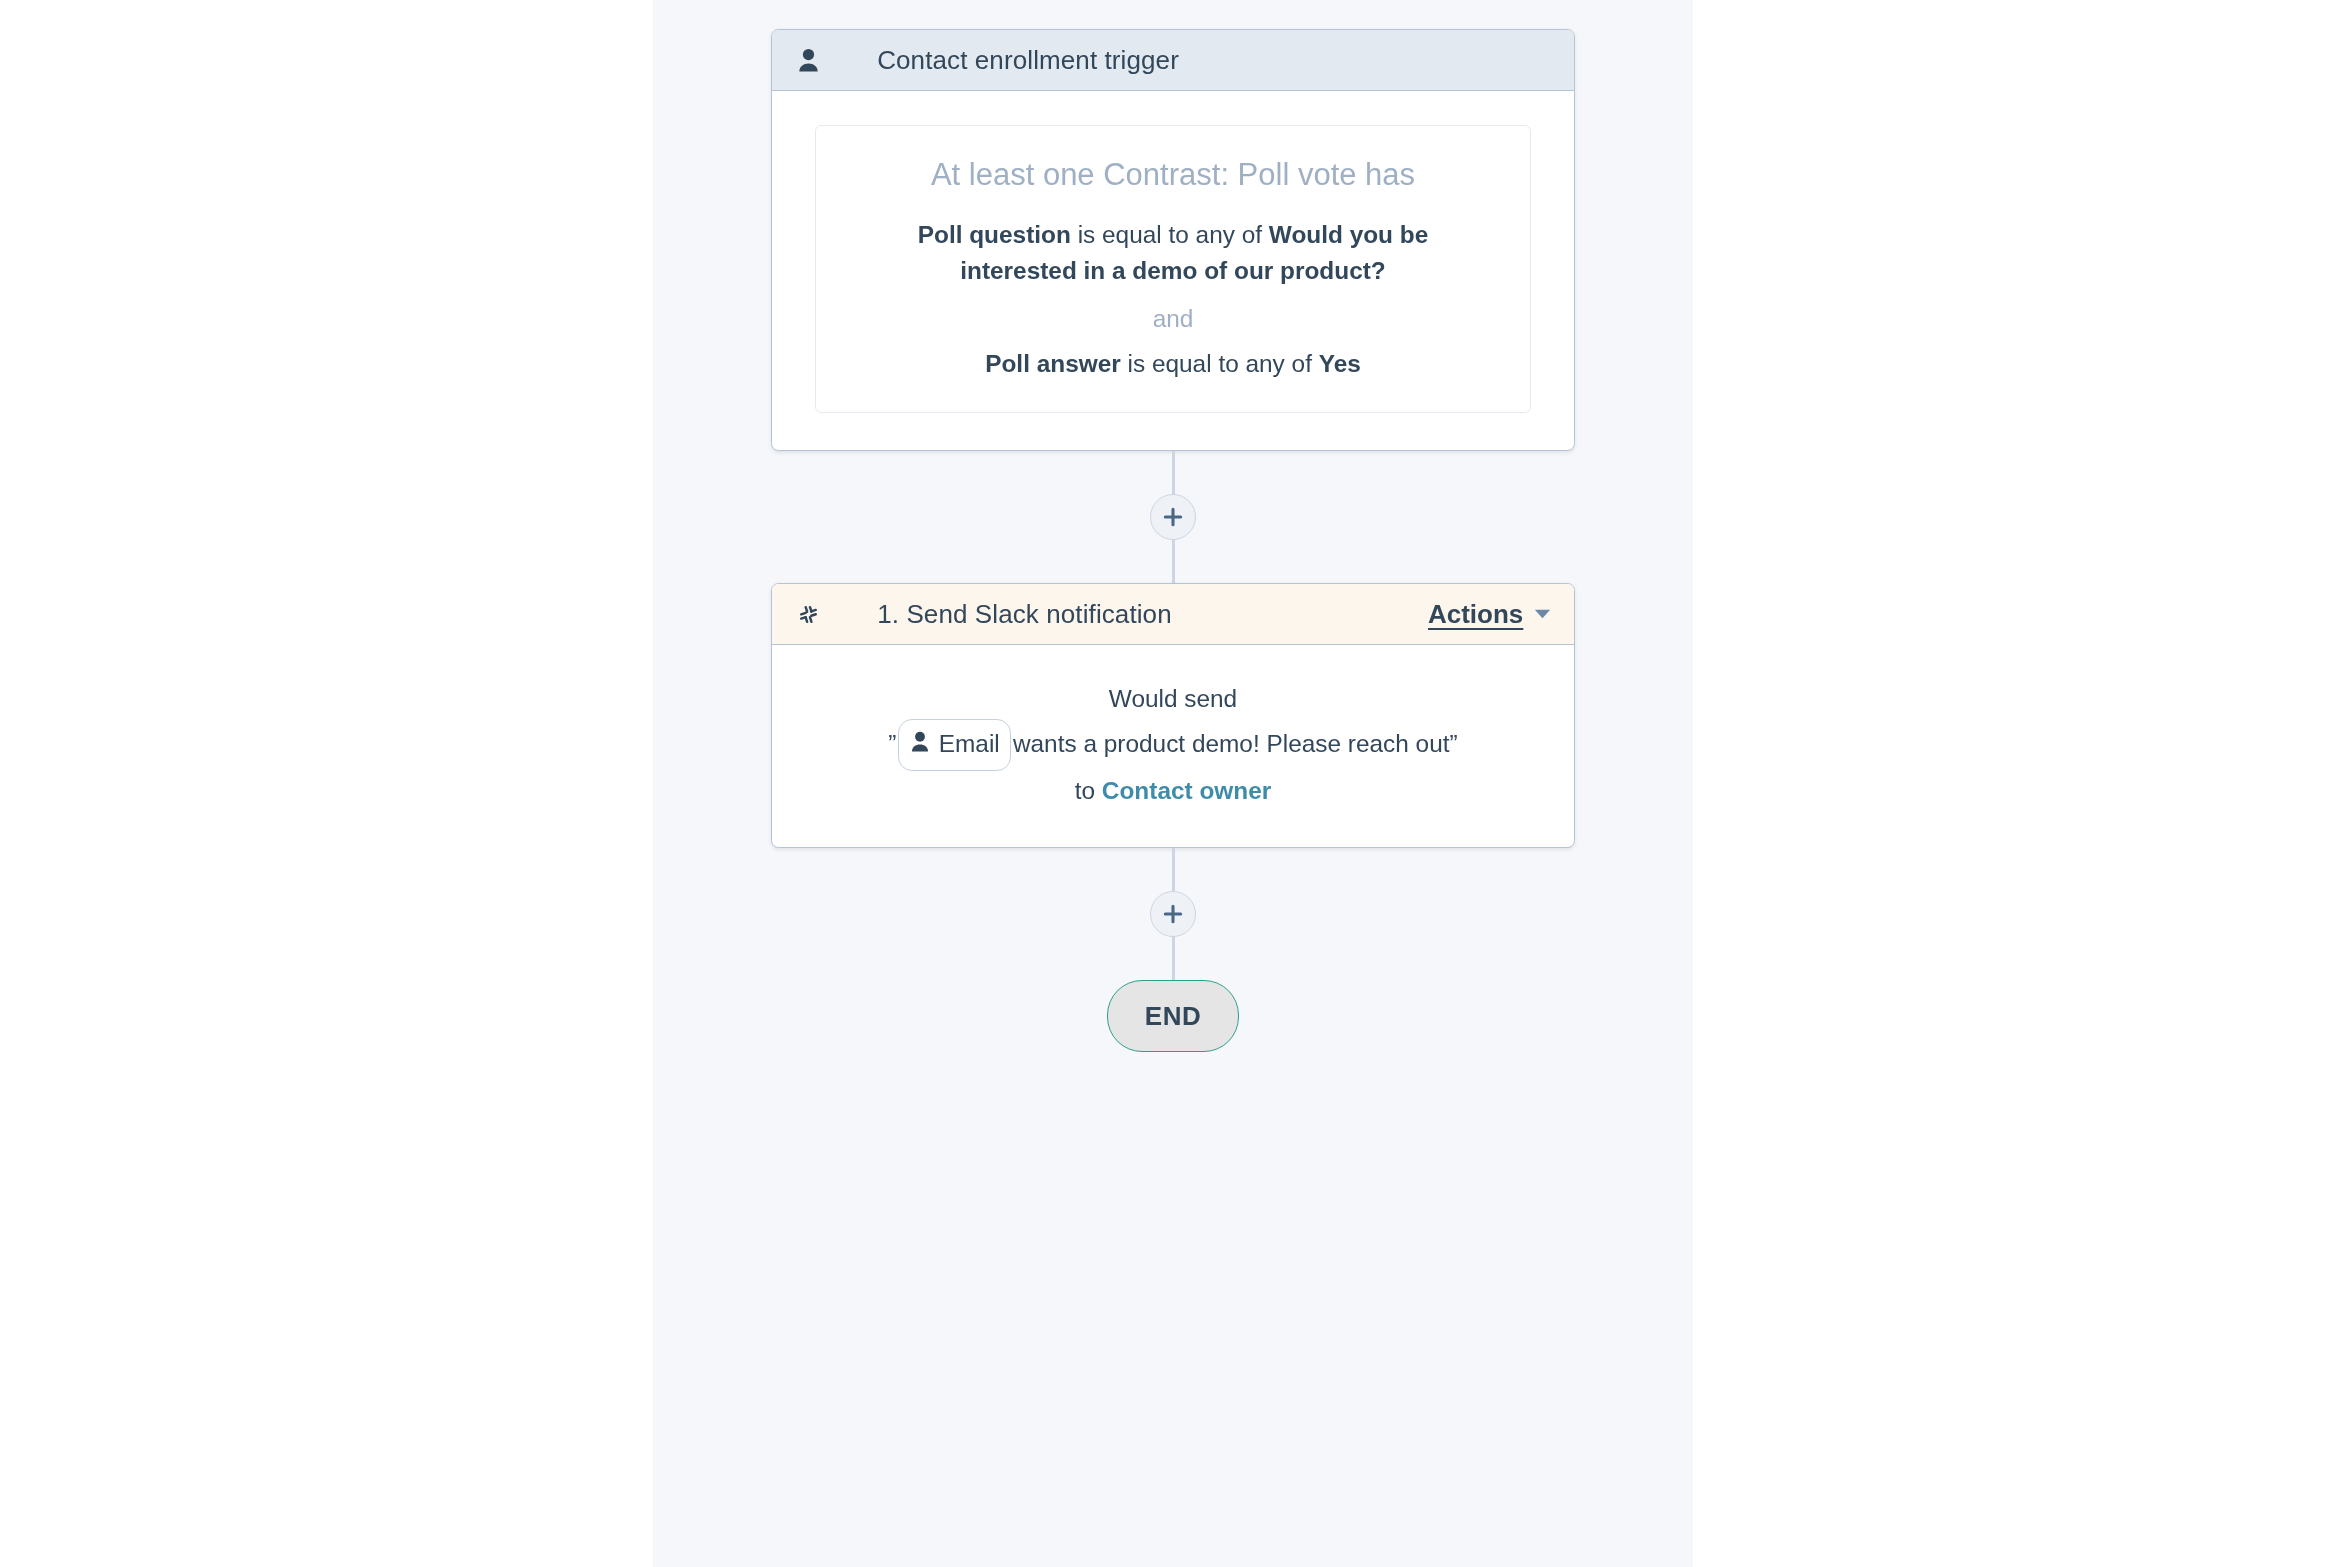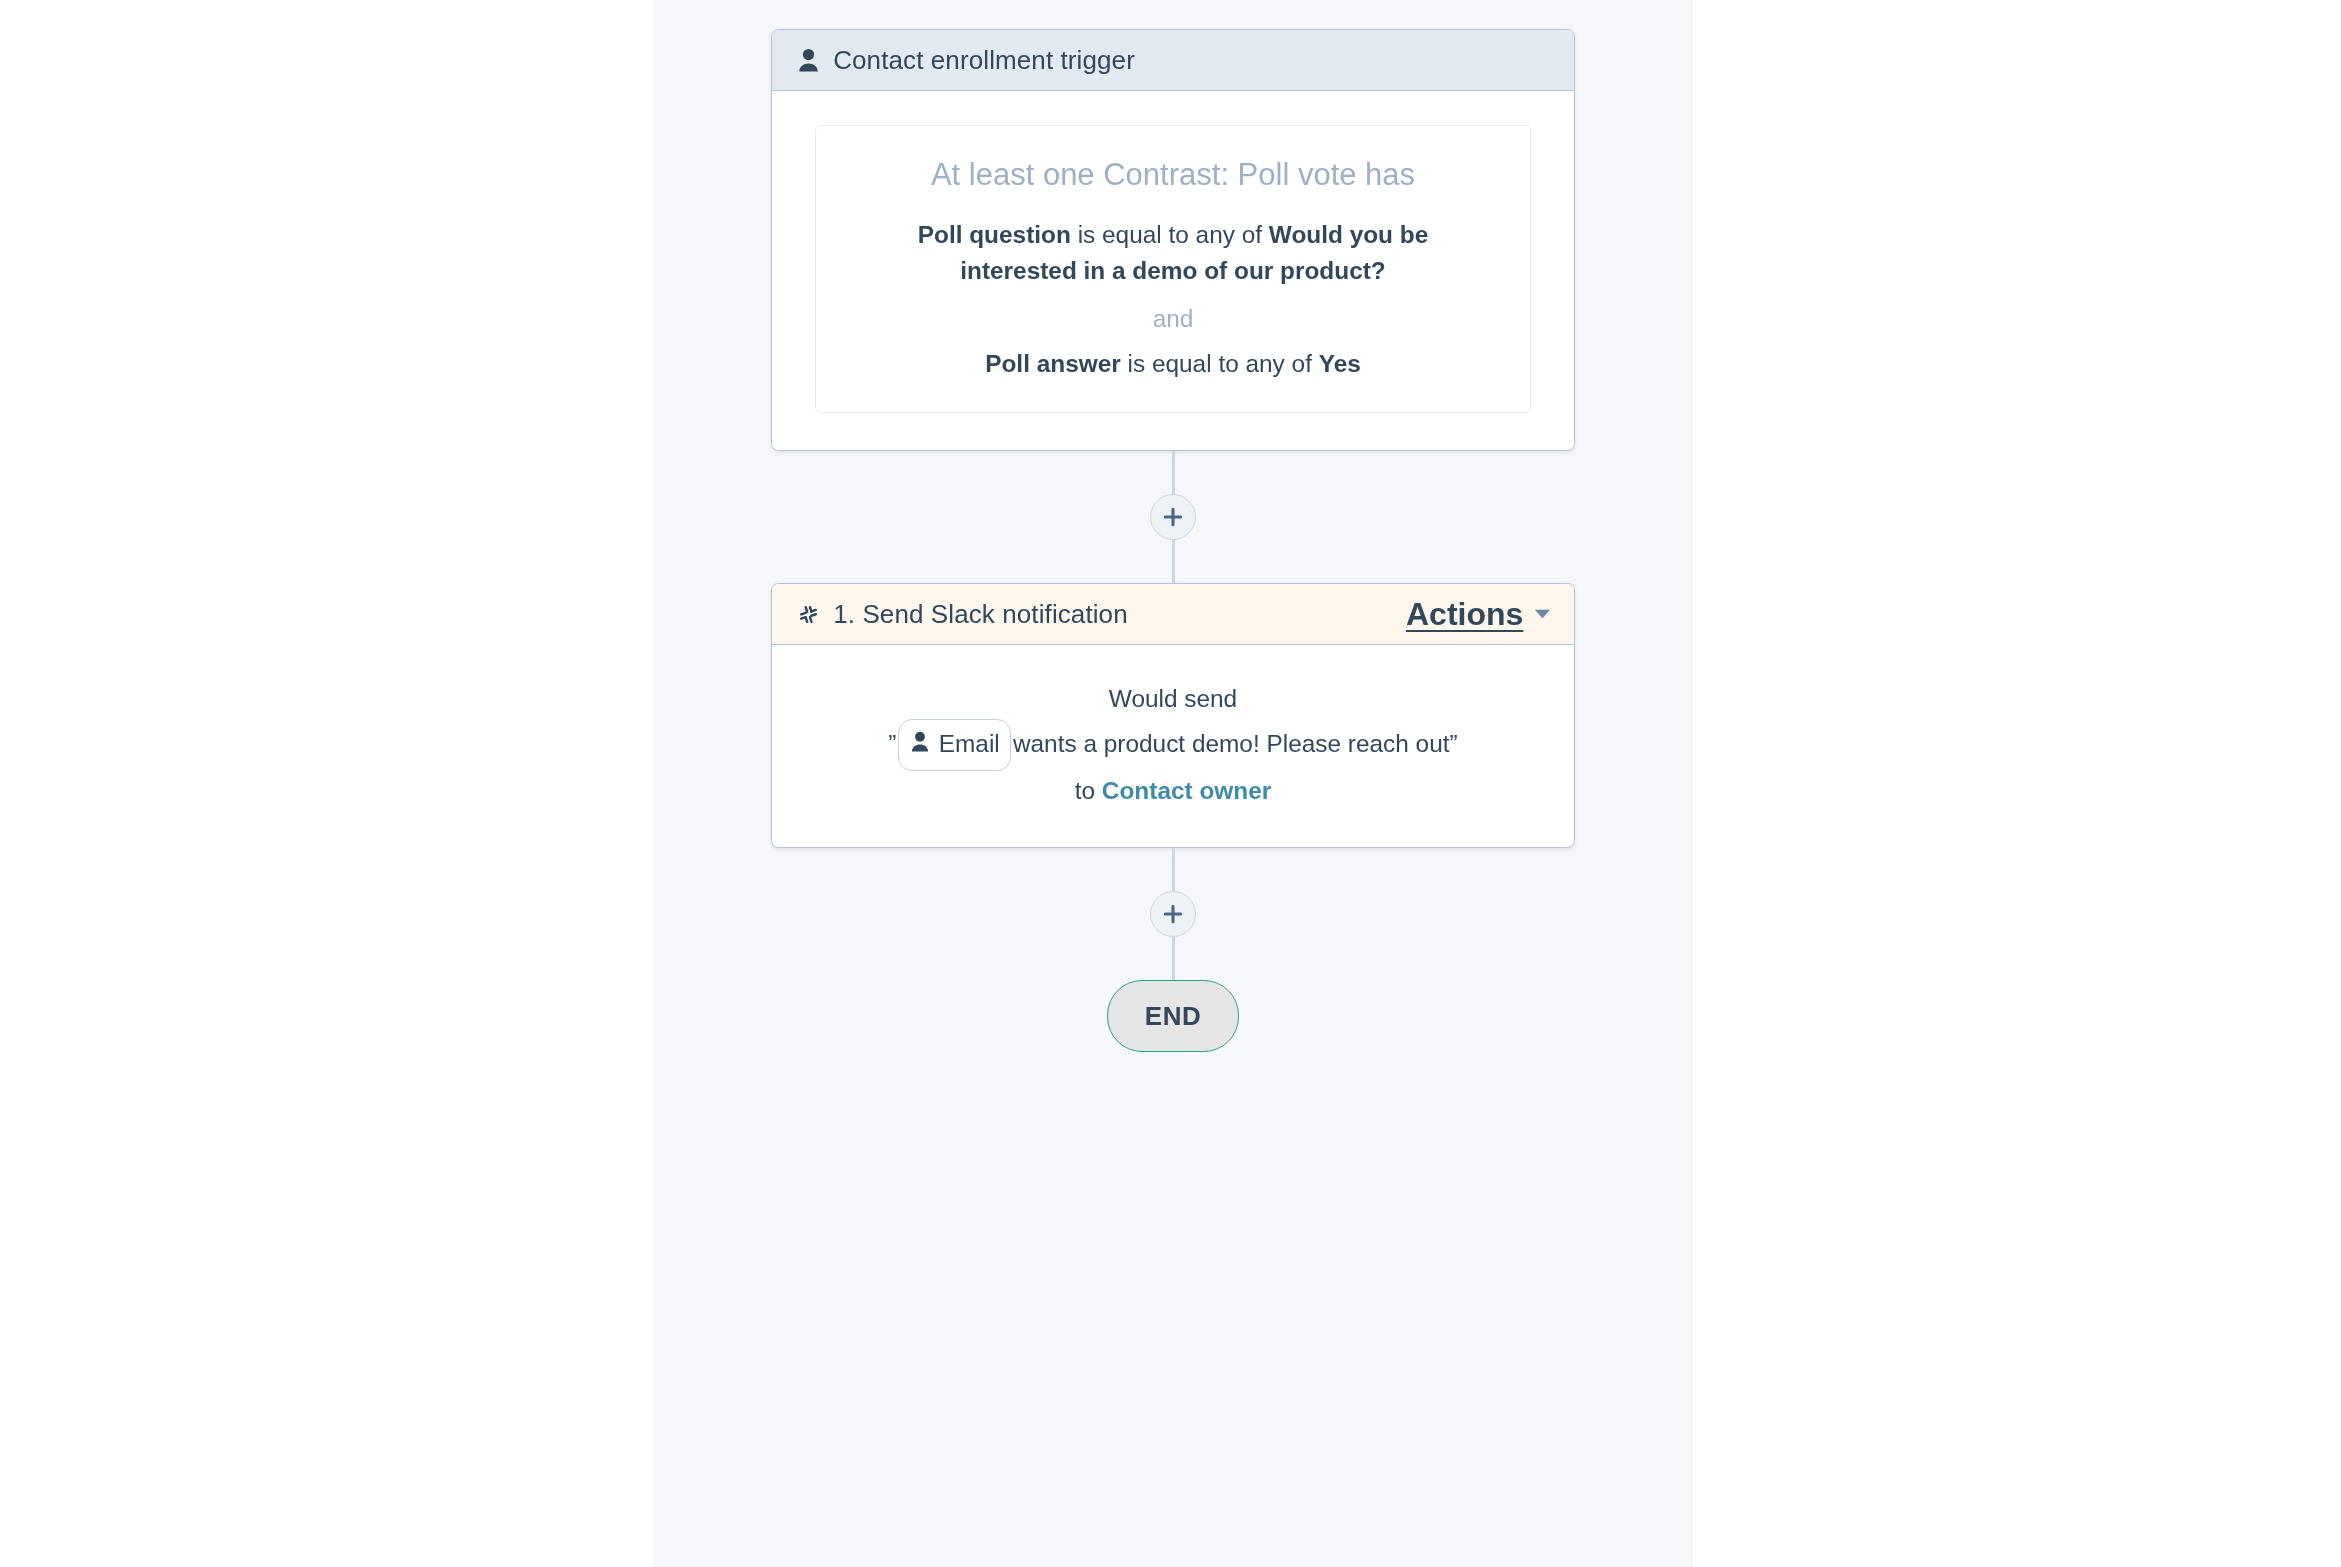--- a/index.html
+++ b/index.html
@@ -68,20 +68,21 @@
     flex: none;
   }
 
   .card-header {
     display: flex;
     align-items: center;
     height: 61px;
     padding: 0 23px;
     box-sizing: border-box;
     border-bottom: 1.5px solid #b6c3d3;
+    gap: 44px;
   }
   .card-header.trigger { background: #e3e9f0; }
   .card-header.action  { background: #fdf6ed; }
 
   .header-icon {
     flex: none;
     display: flex;
     align-items: center;
     justify-content: center;
     width: 26px;
@@ -96,21 +97,21 @@
   }
   .header-spacer { flex: 1 1 auto; }
 
   .actions-link {
     display: flex;
     align-items: center;
     gap: 10.7px;
     cursor: pointer;
   }
   .actions-label {
-    font-size: 32px;
+    font-size: 26px;
     font-weight: bold;
     color: #33475b;
     text-decoration: underline;
     text-underline-offset: 5.3px;
     text-decoration-thickness: 2.3px;
   }
 
   .card-body {
     padding: 34px 43px 37px;
     box-sizing: border-box;

